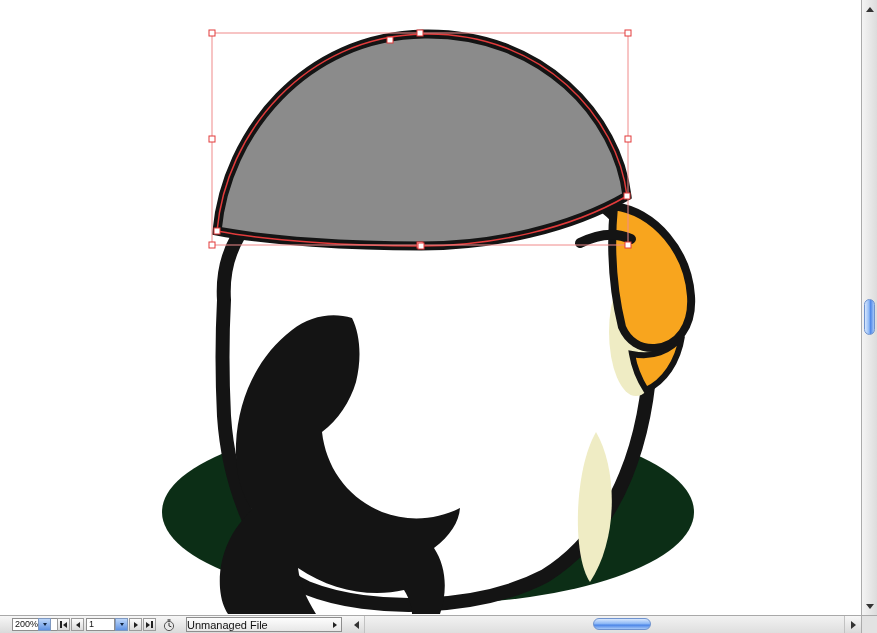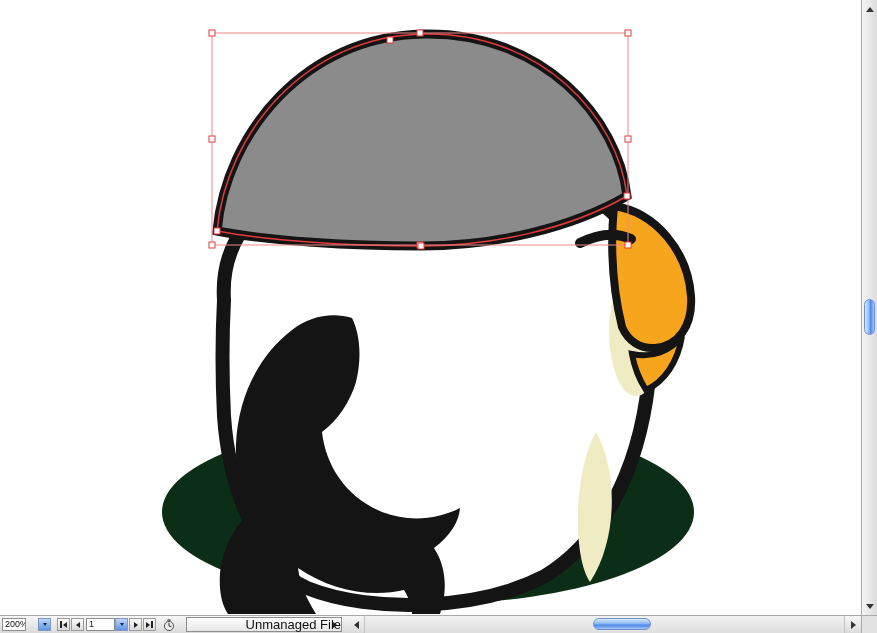--- a/index.html
+++ b/index.html
@@ -27,34 +27,34 @@
   .tri-down.sm{border-left-width:2.5px;border-right-width:2.5px;border-top-width:3.5px;border-top-color:#10233f;}
   .endbar{width:1.5px;height:7px;background:#222;}
 
   
   .statusbar{position:absolute;left:0;bottom:0;width:861px;height:18px;
              background:linear-gradient(#f7f7f7,#dadada);border-top:1px solid #a9a9a9;box-sizing:border-box;}
   .corner{position:absolute;right:0;bottom:0;width:16px;height:18px;background:#e2e2e2;
           border-left:1px solid #ababab;border-top:1px solid #a9a9a9;box-sizing:border-box;}
   .field{position:absolute;top:2px;height:13px;background:#fff;border:1px solid #8e8e8e;
          font-size:9px;line-height:11px;padding:0 2px;box-sizing:border-box;color:#111;overflow:hidden;}
-  .zoomfield{left:2px;width:24px;}
+  .zoomfield{left:12px;width:47px;}
   .pagefield{left:86px;width:29px;}
   .popup{position:absolute;top:2px;width:13px;height:13px;box-sizing:border-box;
          background:linear-gradient(#bdd7fa,#6093e4);border:1px solid #7e98c0;
          display:flex;align-items:center;justify-content:center;}
   .zoompopup{left:38px;} .pagepopup{left:115px;}
   .navbtn{position:absolute;top:2px;width:13px;height:13px;box-sizing:border-box;
           background:linear-gradient(#fdfdfd,#dadada);border:1px solid #9c9c9c;
           display:flex;align-items:center;justify-content:center;gap:1px;}
   .navfirst{left:57px;} .navprev{left:71px;} .navnext{left:129px;} .navlast{left:143px;}
   .vcicon{position:absolute;left:162px;top:2px;width:14px;height:14px;}
   .statuspopup{position:absolute;left:186px;top:1px;width:156px;height:15px;box-sizing:border-box;
                border:1px solid #8e8e8e;background:linear-gradient(#fdfdfd,#e7e7e7);
-               display:flex;align-items:center;justify-content:flex-end;font-size:13px;color:#111;}
+               display:flex;align-items:center;justify-content:flex-start;font-size:11px;color:#111;}
   .statuspopup .menu-tri{position:absolute;right:4px;top:4px;}
   .hsb-left{position:absolute;left:348px;top:0;width:16px;height:17px;display:flex;align-items:center;justify-content:center;}
   .hsb-track{position:absolute;left:364px;top:0;width:481px;height:17px;
              background:linear-gradient(#f2f2f2,#dedede);border-left:1px solid #c2c2c2;border-right:1px solid #c2c2c2;box-sizing:border-box;}
   .hsb-right{position:absolute;left:845px;top:0;width:16px;height:17px;display:flex;align-items:center;justify-content:center;}
 
   .handle{fill:#ffffff;stroke-width:1;}
 </style>
 </head>
 <body>

